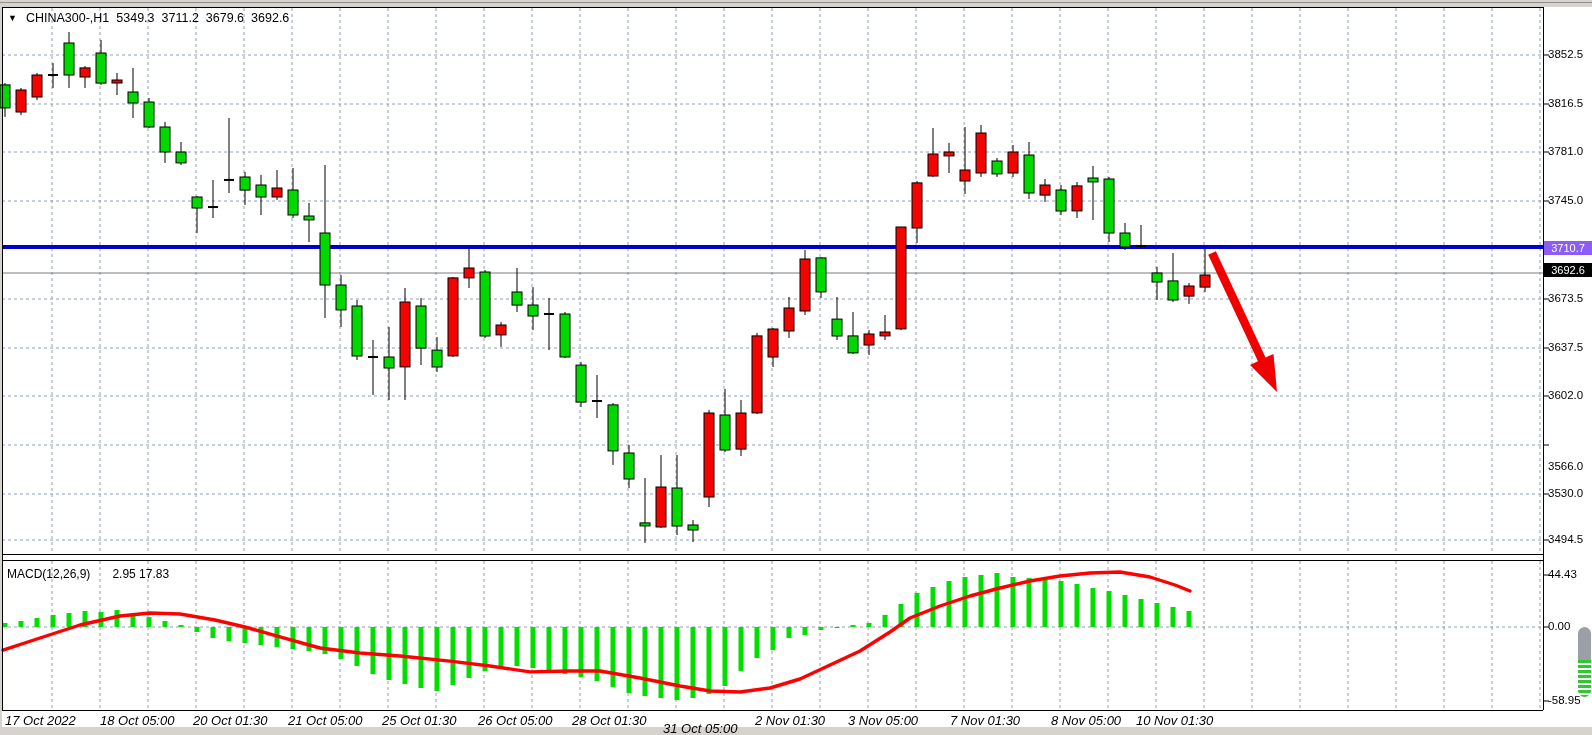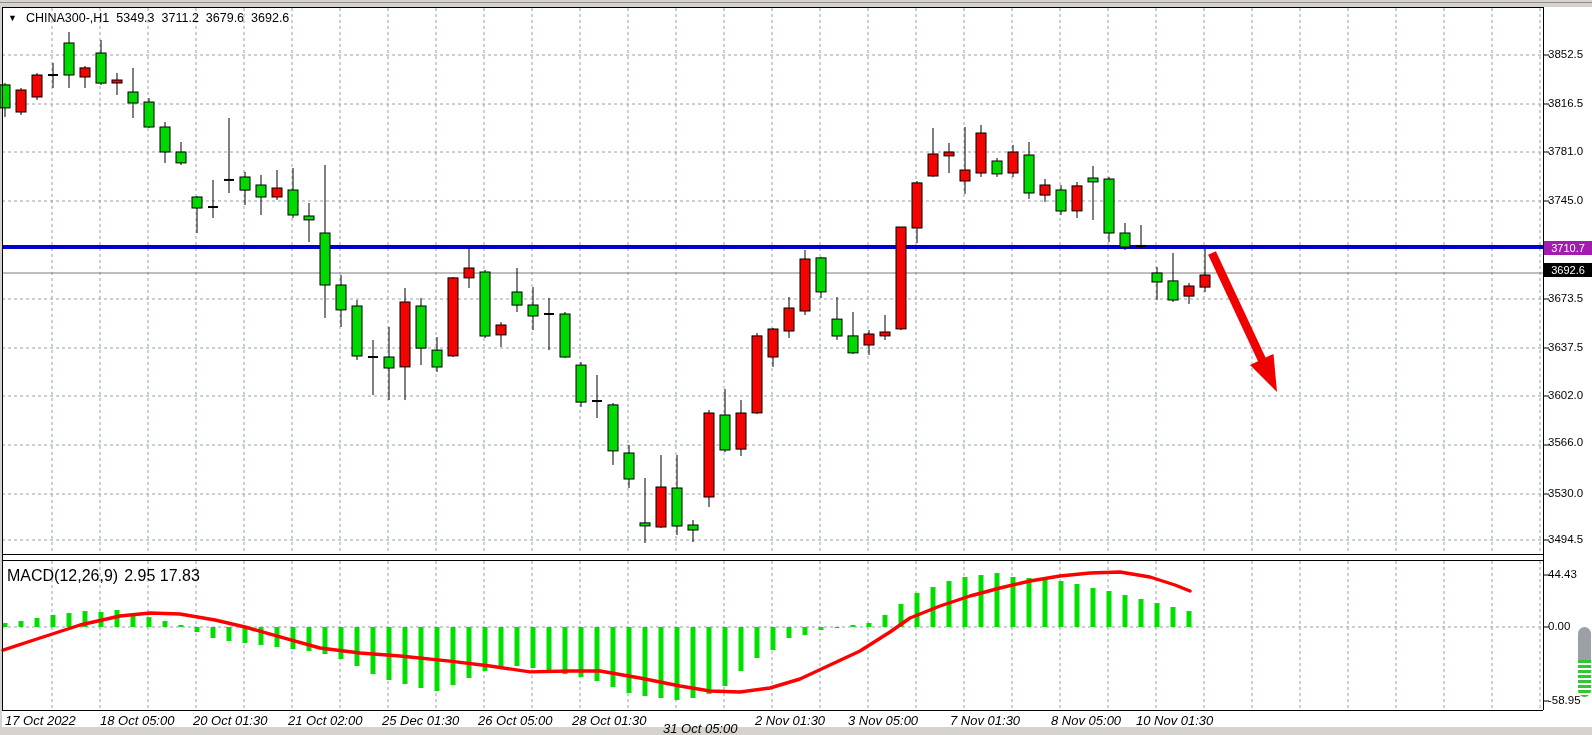--- a/index.html
+++ b/index.html
@@ -4,27 +4,27 @@
 <style>
   html,body{margin:0;padding:0;background:#d6d3ce;}
   .screen{position:relative;width:1592px;height:735px;background:#d6d3ce;
           font-family:"Liberation Sans",sans-serif;overflow:hidden;}
   .chrome-top{position:absolute;left:0;top:0;width:1592px;height:7px;background:#d6d3ce;
               border-bottom:0;box-shadow:inset 0 -4px 0 #d6d3ce, inset 0 -5px 0 #8e8e8e;}
   svg#plot{position:absolute;left:0;top:0;}
   .header-row{position:absolute;left:8px;top:11px;display:flex;align-items:center;gap:7px;
               font-size:12.5px;color:#000;white-space:nowrap;}
   .header-row .tri{font-size:9px;line-height:12px;margin-right:2px;cursor:pointer;}
-  .macd-label-row{position:absolute;left:7px;top:567px;font-size:16px;color:#000;
-                  display:flex;gap:6px;white-space:nowrap;}
+  .macd-label-row{position:absolute;left:7px;top:567px;font-size:12px;color:#000;
+                  display:flex;gap:22px;white-space:nowrap;}
   .plabel{position:absolute;left:1548px;font-size:11.5px;color:#000;white-space:nowrap;}
   .tlabel{position:absolute;top:713px;font-size:13px;color:#000;white-space:nowrap;font-style:italic;}
   .badge{position:absolute;left:1544px;width:48px;height:14px;color:#fff;font-size:11px;
          line-height:14px;text-align:center;}
-  .badge.blue{background:#a21caf;}
+  .badge.blue{background:#8b5cf6;}
   .badge.black{background:#000;}
   .scroll-thumb{position:absolute;left:1578px;top:627px;width:13px;height:70px;
                 border-radius:7px;overflow:hidden;}
   .scroll-top{height:33px;background:#9aa0a6;}
   .scroll-green{height:37px;background:repeating-linear-gradient(180deg,#2ec92e 0 3px,#ffffff 3px 5px);}
 </style>
 </head>
 <body>
 
 <div class="screen">
@@ -391,35 +391,35 @@
   </div>
 
   <div id="price-labels">
       <div class="plabel" style="top: 48px;">3852.5</div>
       <div class="plabel" style="top: 97px;">3816.5</div>
       <div class="plabel" style="top: 145px;">3781.0</div>
       <div class="plabel" style="top: 194px;">3745.0</div>
       <div class="plabel" style="top: 292px;">3673.5</div>
       <div class="plabel" style="top: 341px;">3637.5</div>
       <div class="plabel" style="top: 389px;">3602.0</div>
-      <div class="plabel" style="top: 436px;">3566.0</div>
+      <div class="plabel" style="top: 460px;">3566.0</div>
       <div class="plabel" style="top: 487px;">3530.0</div>
       <div class="plabel" style="top: 533px;">3494.5</div>
     </div>
   <div id="macd-labels">
       <div class="plabel" style="top: 568px;">44.43</div>
       <div class="plabel" style="top: 620px;">0.00</div>
       <div class="plabel" style="top: 694px;">-58.95</div>
     </div>
   <div id="time-labels">
       <div class="tlabel" style="left: 5px;">17 Oct 2022</div>
       <div class="tlabel" style="left: 100px;">18 Oct 05:00</div>
       <div class="tlabel" style="left: 193px;">20 Oct 01:30</div>
-      <div class="tlabel" style="left: 288px;">21 Oct 02:00</div>
-      <div class="tlabel" style="left: 382px;">25 Dec 01:30</div>
+      <div class="tlabel" style="left: 288px;">21 Oct 05:00</div>
+      <div class="tlabel" style="left: 382px;">25 Oct 01:30</div>
       <div class="tlabel" style="left: 478px;">26 Oct 05:00</div>
       <div class="tlabel" style="left: 572px;">28 Oct 01:30</div>
       <div class="tlabel" style="left: 663px; margin-top: 8px;">31 Oct 05:00</div>
       <div class="tlabel" style="left: 755px;">2 Nov 01:30</div>
       <div class="tlabel" style="left: 848px;">3 Nov 05:00</div>
       <div class="tlabel" style="left: 938px; margin-left: 12px;">7 Nov 01:30</div>
       <div class="tlabel" style="left: 1051px;">8 Nov 05:00</div>
       <div class="tlabel" style="left: 1136px;">10 Nov 01:30</div>
     </div>
 

